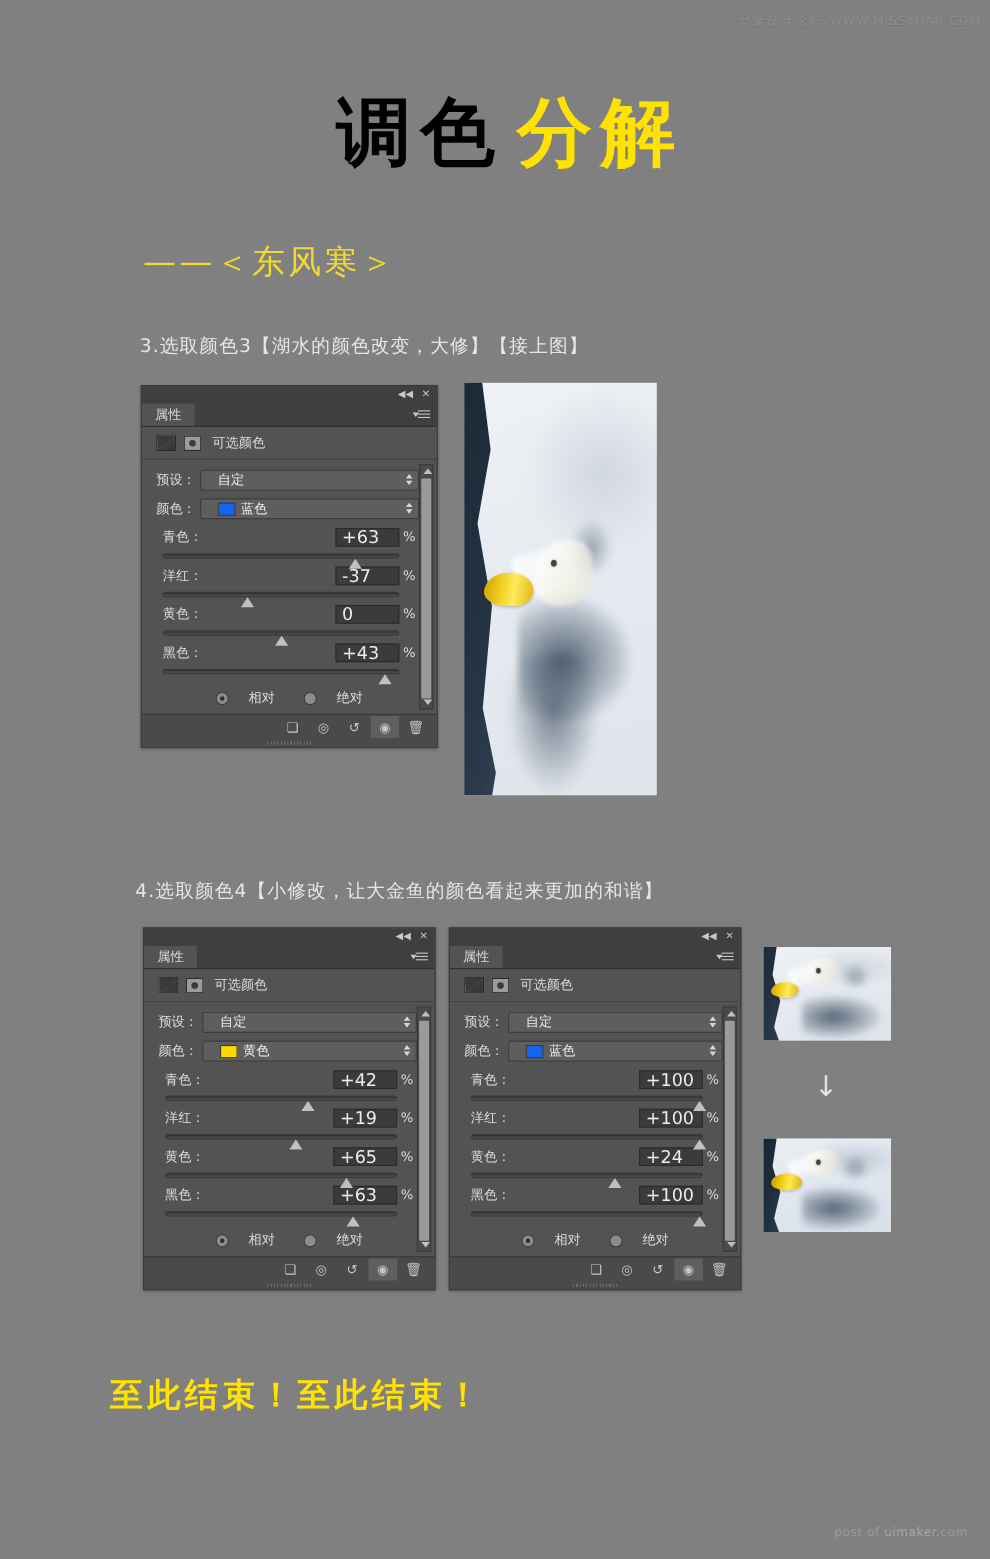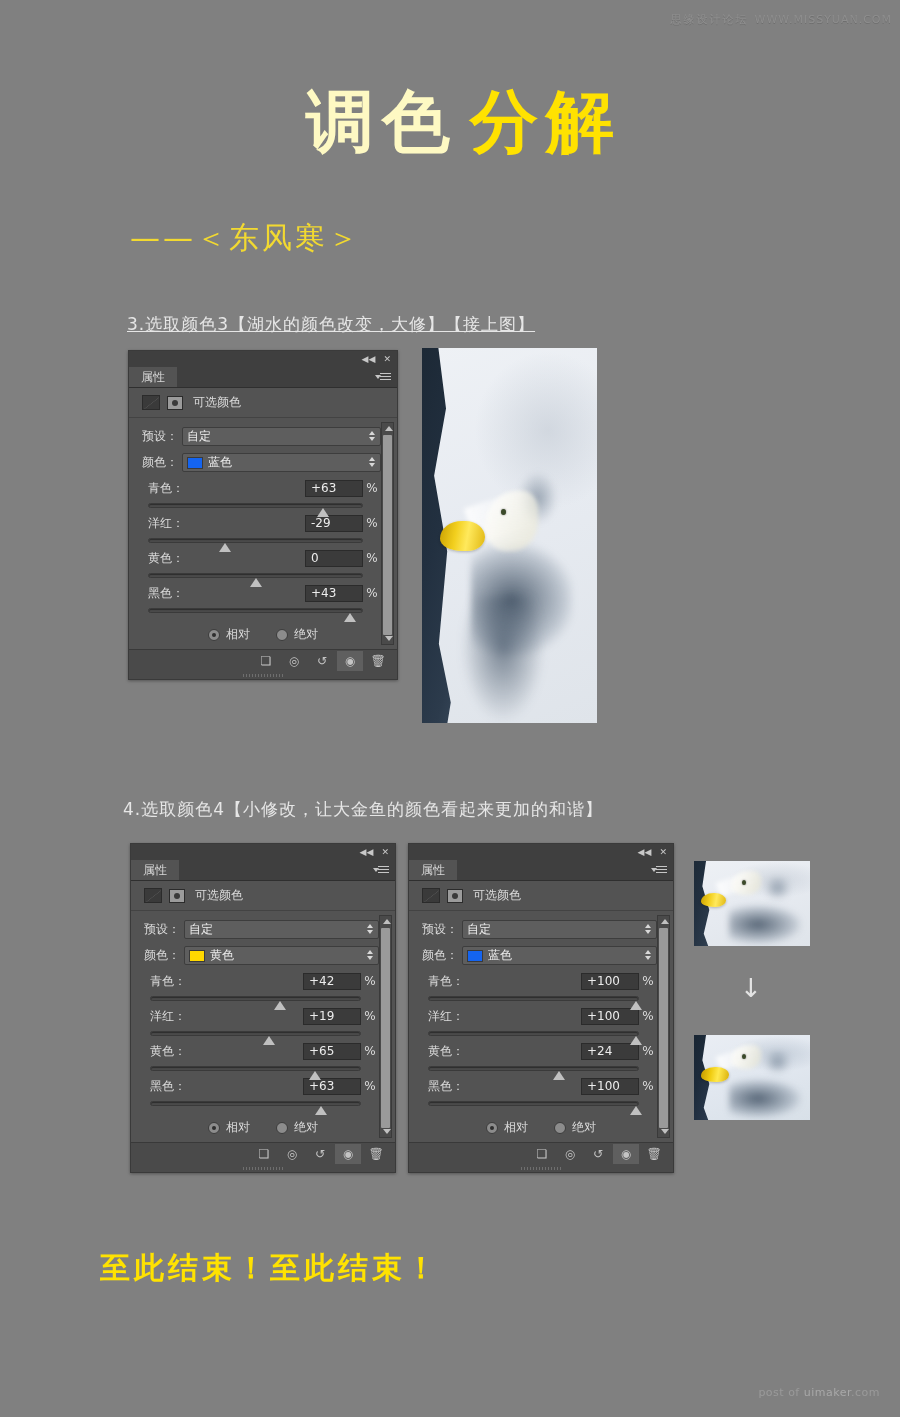--- a/index.html
+++ b/index.html
@@ -26,36 +26,36 @@
   }
   .wm-bottom b { color: #a8a8a8; font-weight: normal; }
 
   
   .title {
     position: absolute; top: 88px; left: 0; width: 100%;
     text-align: center;
     font-size: 68px; font-weight: bold; letter-spacing: 8px;
     line-height: 1;
   }
-  .title .w { color: #fef9c3; margin-left: 28px; }
+  .title .w { color: #000000; margin-left: 28px; }
   .title .y { color: #ffe200; margin-left: 12px; }
 
   .subtitle {
     position: absolute; top: 218px; left: 130px;
     font-size: 30px; color: #f2d930; letter-spacing: 3px;
     font-weight: 500;
   }
 
   
   .caption {
     position: absolute;
     font-size: 17px; color: #e6e6e6; letter-spacing: 1px;
     white-space: nowrap;
   }
-  .cap1 { top: 313px; left: 127px; text-decoration: underline; }
+  .cap1 { top: 303px; left: 127px; }
   .cap2 { top: 798px; left: 123px; }
 
   .closing {
     position: absolute; top: 1248px; left: 100px;
     font-size: 30px; color: #ffe200; font-weight: bold; letter-spacing: 4px;
   }
 
   
   .ps-panel {
     position: absolute;
@@ -116,41 +116,41 @@
   .ico-mask i { width: 6px; height: 6px; border-radius: 50%; background: #3a3a3a; display: block; }
   .adj-name { font-size: 12px; color: #dcdcdc; margin-left: 3px; }
 
   .ps-body { position: relative; padding: 9px 0 0 0; }
 
   .row-sel { display: flex; align-items: center; padding: 0 16px 0 13px; margin-bottom: 7px; }
   .row-sel .lbl { width: 40px; font-size: 12px; color: #dcdcdc; }
   .combo {
     flex: 1; height: 19px; background: #5e5e5e;
     border: 1px solid #3d3d3d; border-radius: 2px;
-    display: flex; align-items: center; padding: 0 4px;
+    display: flex; align-items: center; padding: 0 15px;
     position: relative; font-size: 12px; color: #ececec;
   }
   .combo .swatch { width: 16px; height: 12px; margin-right: 5px; border: 1px solid #3a3a3a; }
   .combo .arrows {
     position: absolute; right: 5px; top: 3px;
     display: flex; flex-direction: column; gap: 2px;
   }
   .combo .arrows i {
     display: block; width: 0; height: 0;
     border-left: 3px solid transparent; border-right: 3px solid transparent;
   }
   .combo .arrows i.up { border-bottom: 4px solid #d8d8d8; }
   .combo .arrows i.dn { border-top: 4px solid #d8d8d8; }
 
   .slider-group { padding: 0 16px 0 19px; margin-top: 6px; }
   .slider-head { display: flex; align-items: center; height: 18px; }
   .slider-head .lbl { font-size: 12px; color: #dcdcdc; flex: 1; }
   .valbox {
     width: 58px; height: 17px; background: #3b3b3b;
-    border: 1px solid #2b2b2b; color: #ececec; font-size: 12px;
+    border: 1px solid #2b2b2b; color: #ececec; font-size: 16px;
     display: flex; align-items: center; padding-left: 5px;
   }
   .pct { width: 18px; text-align: center; font-size: 12px; color: #dcdcdc; }
   .track {
     position: relative; height: 5px; margin-top: 6px; margin-right: 18px;
     background: #4a4a4a; border: 1px solid #3a3a3a; border-radius: 3px;
     box-shadow: inset 0 1px 1px rgba(0,0,0,.4);
   }
   .thumb {
     position: absolute; top: 4px; width: 13px; height: 9px;
@@ -159,21 +159,21 @@
   .thumb:after {
     content: ""; position: absolute; left: 0; top: 0;
     width: 0; height: 0; border-left: 6px solid transparent;
     border-right: 6px solid transparent; border-bottom: 9px solid #c0c0c0;
   }
 
   .radio-row {
     display: flex; align-items: center; justify-content: center;
     gap: 26px; margin-top: 13px; padding-bottom: 6px;
   }
-  .radio { display: flex; align-items: center; gap: 6px; font-size: 12px; color: #dcdcdc; }
+  .radio { display: flex; align-items: center; gap: 18px; font-size: 12px; color: #dcdcdc; }
   .radio .dot {
     width: 12px; height: 12px; border-radius: 50%;
     background: #8c8c8c; border: 1px solid #3c3c3c;
     display: flex; align-items: center; justify-content: center;
   }
   .radio.on .dot i { width: 4px; height: 4px; border-radius: 50%; background: #2e2e2e; display: block; }
 
   .ps-scroll {
     position: absolute; right: 3px; width: 13px;
     background: #4a4a4a; border: 1px solid #3a3a3a;
@@ -332,21 +332,21 @@
         <span class="valbox">+63</span>
         <span class="pct">%</span>
       </div>
       <div class="track">
           <span class="thumb" style="left:81.5%"></span>
         </div>
     </div>
     <div class="slider-group">
       <div class="slider-head">
         <span class="lbl">洋红：</span>
-        <span class="valbox">-29</span>
+        <span class="valbox">-37</span>
         <span class="pct">%</span>
       </div>
       <div class="track">
           <span class="thumb" style="left:35.5%"></span>
         </div>
     </div>
     <div class="slider-group">
       <div class="slider-head">
         <span class="lbl">黄色：</span>
         <span class="valbox">0</span>

